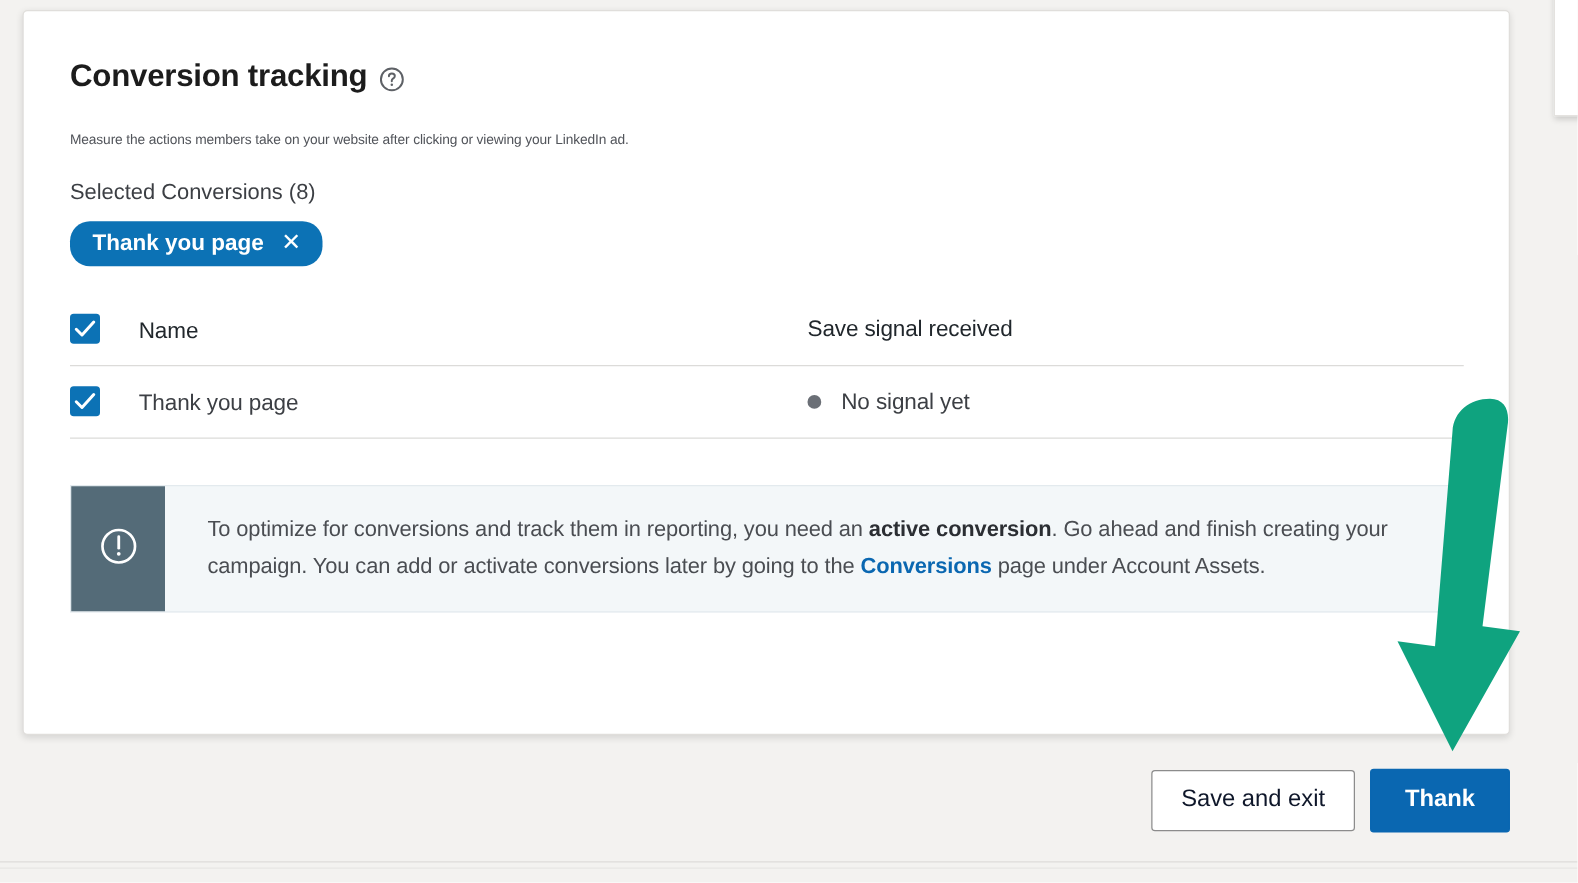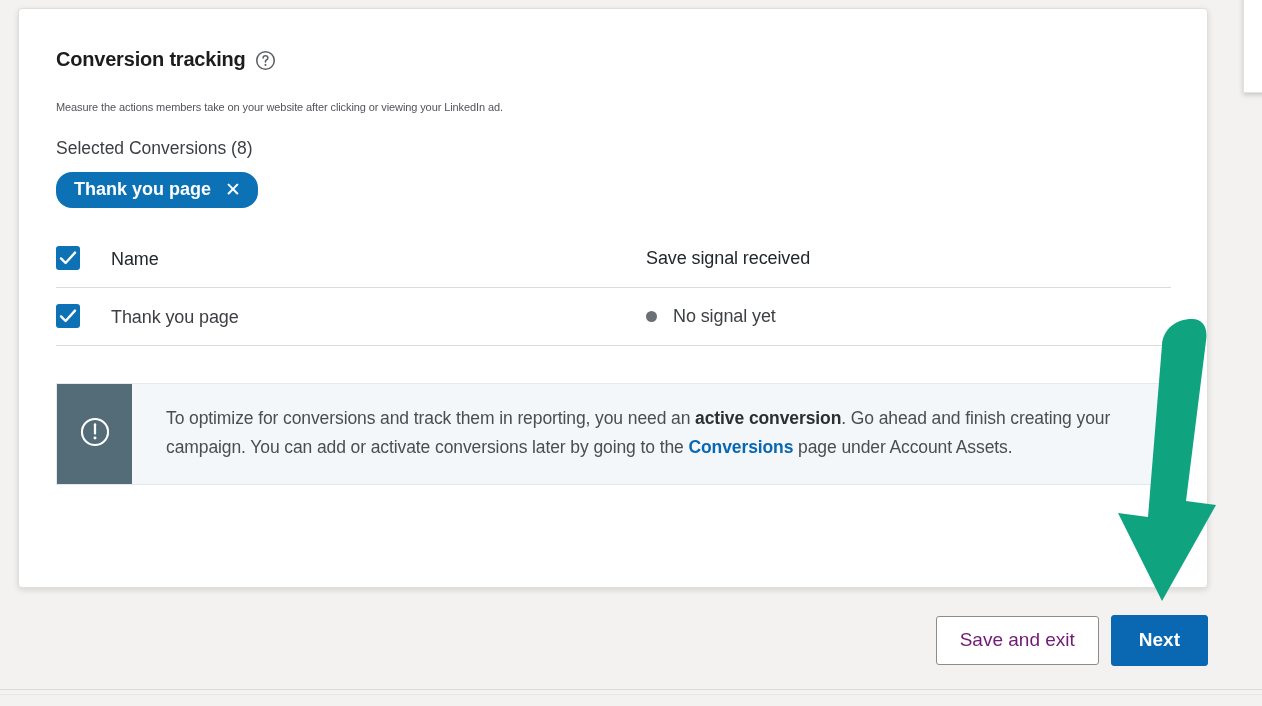--- a/index.html
+++ b/index.html
@@ -47,21 +47,21 @@
   }
 
   
   .title-row {
     display: flex;
     align-items: center;
     gap: 9px;
     margin: 0 0 30px 0;
   }
   .title-text {
-    font-size: 20px;
+    font-size: 25px;
     font-weight: bold;
     color: #1c1c1c;
     letter-spacing: -0.2px;
   }
   .help-icon {
     display: block;
     width: 21px;
     height: 21px;
     margin-top: 3px;
   }
@@ -230,21 +230,21 @@
   .btn {
     font-family: "Liberation Sans", sans-serif;
     font-size: 19px;
     border-radius: 3px;
     cursor: pointer;
     box-sizing: border-box;
   }
   .btn-secondary {
     background: #ffffff;
     border: 1px solid #8c8c8c;
-    color: #701a75;
+    color: #0f172a;
     padding: 12px 23px 13px 23px;
   }
   .btn-primary {
     background: #0a67b1;
     border: 1px solid #0a67b1;
     color: #ffffff;
     font-weight: bold;
     padding: 13px 27px 14px 27px;
   }
 
@@ -353,21 +353,21 @@
       <div class="alert-body">
         <span>To optimize for conversions and track them in reporting, you need an </span><b>active conversion</b><span>. Go ahead and finish creating your campaign. You can add or activate conversions later by going to the </span><span class="alert-link">Conversions</span><span> page under Account Assets.</span>
       </div>
     </div>
 
   </div>
 </div>
 
 <div class="footer">
   <button class="btn btn-secondary">Save and exit</button>
-  <button class="btn btn-primary">Next</button>
+  <button class="btn btn-primary">Thank</button>
 </div>
 
 <div class="bottom-rule"></div>
 <div class="bottom-rule2"></div>
 
 <div class="arrow-overlay">
   <svg width="162" height="315" viewBox="0 0 162 315" fill="none">
     <path d="M92 14
              C 104 14, 108 24, 106 36
              L 86 196

